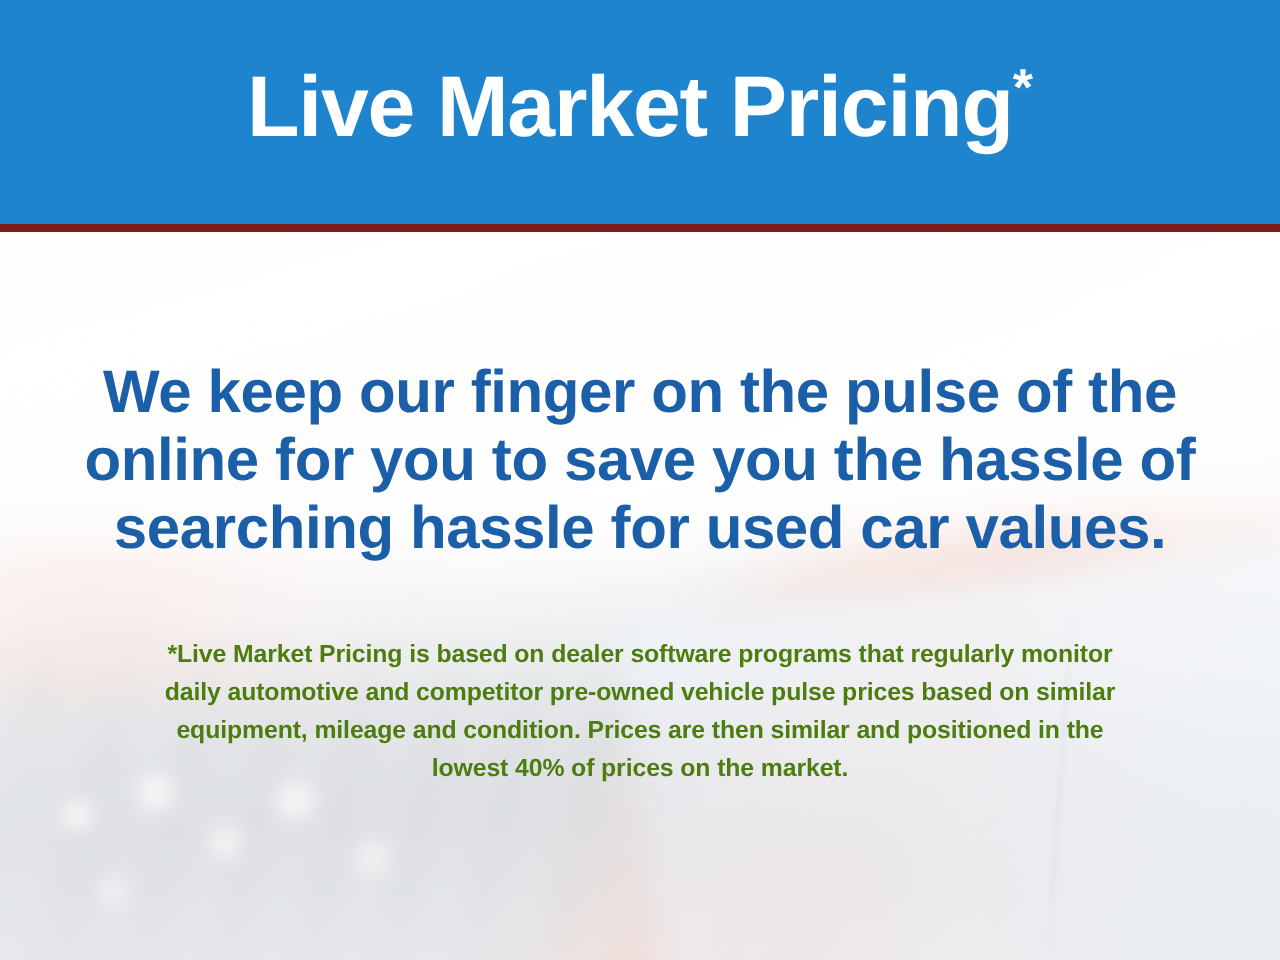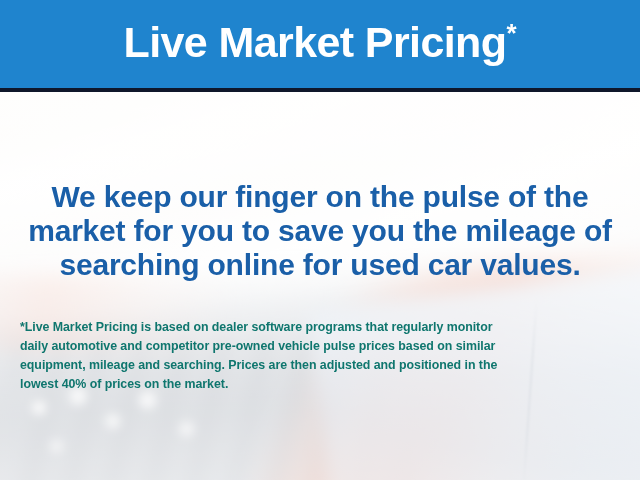--- a/index.html
+++ b/index.html
@@ -198,23 +198,23 @@
         rgba(255,255,255,0.66) 78%,
         rgba(255,255,255,0.70) 100%);
   }
 
   
   .banner {
     position: absolute;
     left: 0;
     top: 0;
     width: 640px;
-    height: 92px;
+    height: 116px;
     background: #1f84ce;
-    border-bottom: 4px solid #0f172a;
+    border-bottom: 4px solid #7f1d1d;
     box-sizing: border-box;
     z-index: 3;
     display: flex;
     align-items: center;
     justify-content: center;
   }
   .banner-title {
     color: #ffffff;
     font-size: 43px;
     font-weight: bold;
@@ -257,21 +257,22 @@
     letter-spacing: -0.2px;
     font-family: "Liberation Sans", sans-serif;
   }
   .headline .hl-line { display: block; white-space: nowrap; }
 
   .footnote {
     position: absolute;
     left: 20px;
     top: 226px;
     width: 600px;
-    color: #0f766e;
+    text-align: center;
+    color: #4d7c0f;
     font-size: 12.4px;
     font-weight: bold;
     line-height: 19px;
     letter-spacing: -0.05px;
     font-family: "Liberation Sans", sans-serif;
   }
   .footnote .fn-line { display: block; white-space: nowrap; }
 </style>
 </head>
 <body>
@@ -295,25 +296,25 @@
   <div class="banner">
     <h1 class="banner-title">
       <span>Live Market Pricing</span><span class="asterisk">*</span>
     </h1>
   </div>
 
   <div class="content">
 
     <div class="headline">
       <span class="hl-line">We keep our finger on the pulse of the</span>
-      <span class="hl-line">market for you to save you the mileage of</span>
-      <span class="hl-line">searching online for used car values.</span>
+      <span class="hl-line">online for you to save you the hassle of</span>
+      <span class="hl-line">searching hassle for used car values.</span>
     </div>
 
     <div class="footnote">
       <span class="fn-line">*Live Market Pricing is based on dealer software programs that regularly monitor</span>
       <span class="fn-line">daily automotive and competitor pre-owned vehicle pulse prices based on similar</span>
-      <span class="fn-line">equipment, mileage and searching. Prices are then adjusted and positioned in the</span>
+      <span class="fn-line">equipment, mileage and condition. Prices are then similar and positioned in the</span>
       <span class="fn-line">lowest 40% of prices on the market.</span>
     </div>
 
   </div>
 </div>
 
 </body></html>

